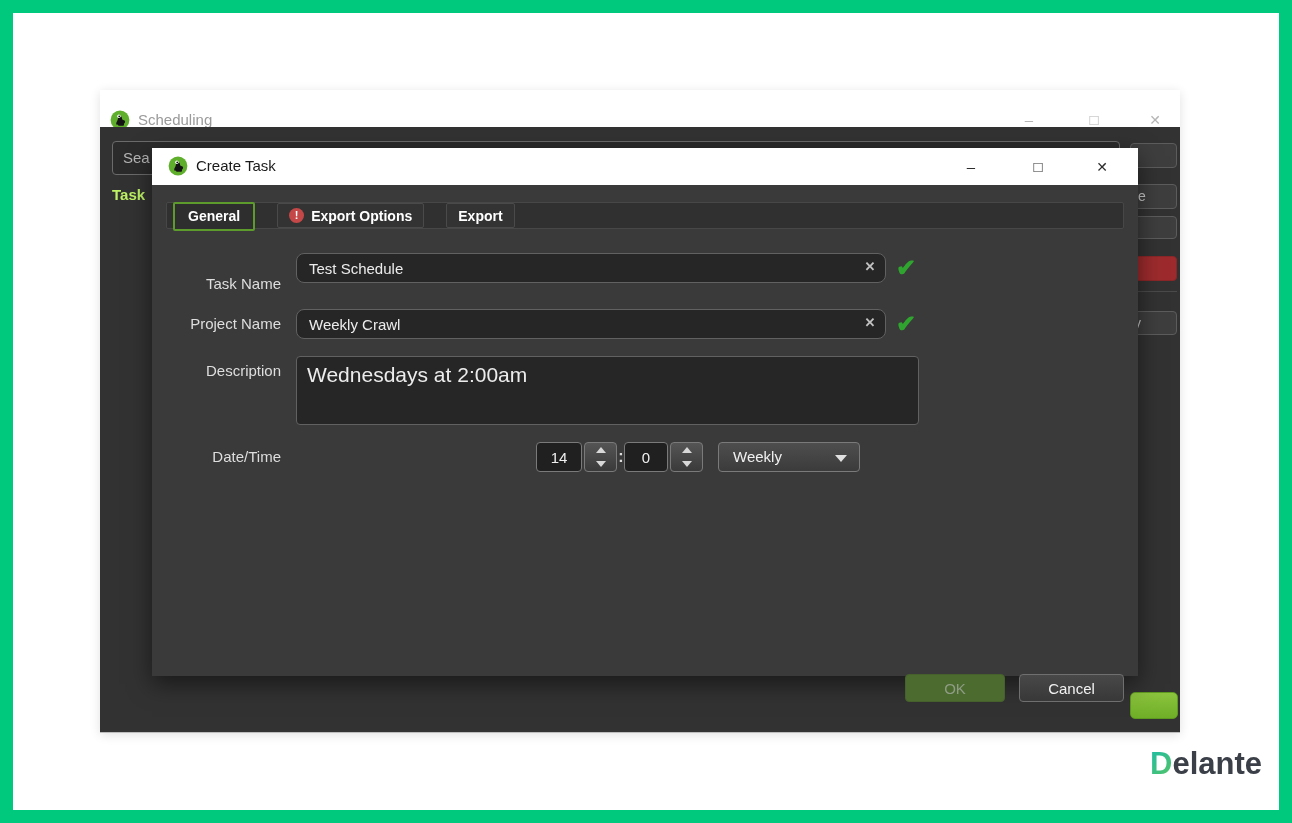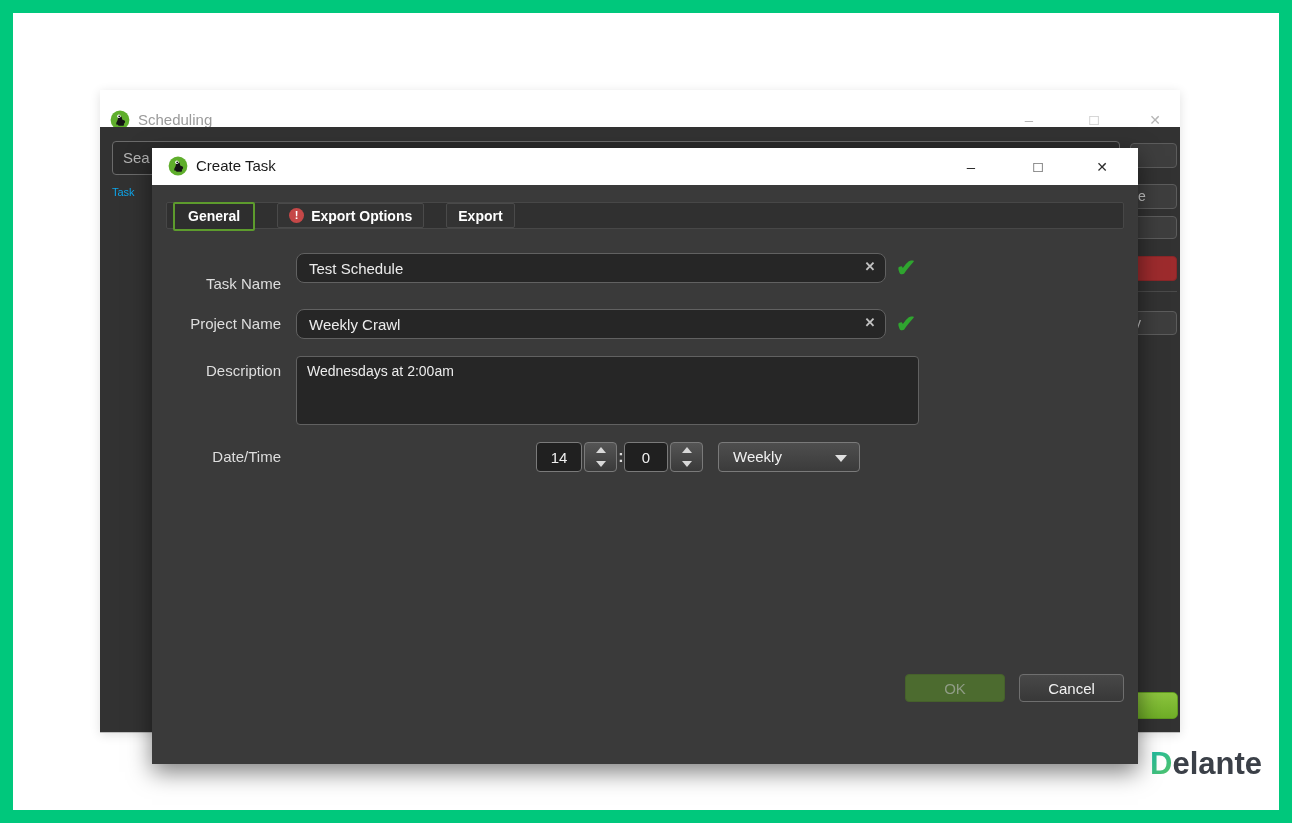--- a/index.html
+++ b/index.html
@@ -18,36 +18,36 @@
   .sched-titlebar .winctrl { color:#b5b5b5; }
   .ctrl-min { font-size:15px; }
   .ctrl-max { font-size:15px; }
   .ctrl-close { font-size:14px; }
   .sched-content { position:absolute; left:0; top:37px; right:0; bottom:0; background:#323232;
                    border-bottom:1px solid #bdbdbd; overflow:hidden; }
 
   .sched-search { position:absolute; left:12px; top:14px; width:1008px; height:34px; background:#2b2b2b;
                   border:1px solid #6b6b6b; border-radius:4px; color:#b5b5b5; font-size:15px;
                   padding-left:10px; line-height:32px; }
-  .sched-taskcol { position:absolute; left:12px; top:59px; font-size:11px; color:#0ea5e9; }
+  .sched-taskcol { position:absolute; left:12px; top:59px; font-size:15px; color:#bef264;font-weight:bold; }
 
   .side-stub { position:absolute; right:3px; width:47px; background:#3e3e3e; border:1px solid #5c5c5c;
                border-radius:4px; overflow:hidden; color:#c9c9c9; font-size:14px; }
   .side-stub span { position:absolute; left:3px; top:3px; }
   .stub1 { top:16px; height:25px; }
   .stub2 { top:57px; height:25px; }
   .stub3 { top:89px; height:23px; }
   .stub-red { top:129px; height:25px; background:#9d2b2d; border-color:#8a2628; }
   .side-sep { position:absolute; right:3px; width:47px; top:164px; height:1px; background:#4a4a4a; }
   .stub5 { top:184px; height:24px; }
   .stub-green { position:absolute; top:565px; right:2px; width:48px; height:27px; border-radius:5px;
                 background:linear-gradient(#8cc43e,#6fae27); border:1px solid #5f9a20; }
 
   
-  .dialog { position:absolute; left:152px; top:148px; width:986px; height:616px; z-index:10;
+  .dialog { position:absolute; left:152px; top:148px; width:986px; height:528px; z-index:10;
             box-shadow:0 8px 22px rgba(0,0,0,.5); }
   .dlg-titlebar { position:absolute; left:0; top:0; right:0; height:37px; background:#ffffff; }
   .dlg-titlebar .app-icon { position:absolute; left:16px; top:8px; width:20px; height:20px; }
   .dlg-title { position:absolute; left:44px; top:9px; font-size:15px; color:#1a1a1a; }
   .dlg-titlebar .winctrl { color:#2d2d2d; }
   .dlg-content { position:absolute; left:0; top:37px; right:0; bottom:0; background:#3a3a3a; }
 
   .tabstrip { position:absolute; left:14px; top:17px; width:958px; height:27px; background:#303030;
               border:1px solid #474747; border-radius:2px; display:flex; align-items:center; padding-left:6px; }
   .tab { height:25px; display:flex; align-items:center; background:#333333; border:1px solid #4a4a4a;
@@ -61,21 +61,21 @@
                 font-size:15px; line-height:30px; }
   .input-wrap { position:absolute; left:144px; width:590px; height:30px; }
   .txt-input { width:100%; height:100%; background:#262626; border:1px solid #616161; border-radius:8px;
                color:#ececec; font-size:15px; padding:0 30px 0 12px; font-family:"Liberation Sans",sans-serif; }
   .clear-btn { position:absolute; right:8px; top:6px; width:16px; height:16px; color:#c2c2c2;
                font-size:13px; font-weight:bold; text-align:center; line-height:16px; cursor:pointer; }
   .check { position:absolute; left:744px; width:26px; height:30px; color:#2fa52f; font-size:24px;
            font-weight:bold; line-height:30px; }
 
   .desc-area { position:absolute; left:144px; top:171px; width:623px; height:69px; background:#262626;
-               border:1px solid #616161; border-radius:4px; color:#ececec; font-size:14px;
+               border:1px solid #616161; border-radius:4px; color:#ececec; font-size:21px;
                padding:6px 10px; resize:none; overflow:hidden; font-family:"Liberation Sans",sans-serif; }
 
   .date-wrap { position:absolute; left:144px; top:257px; width:224px; height:30px; }
   .cal-btn { position:absolute; right:4px; top:3px; width:24px; height:23px; border:1px solid #787878;
              border-radius:3px; background:linear-gradient(#5a5a5a,#474747); display:flex;
              align-items:center; justify-content:center; cursor:pointer; }
 
   .spin-field { position:absolute; top:257px; height:30px; background:#202020; border:1px solid #7a7a7a;
                 border-radius:4px; color:#f0f0f0; font-size:15px; text-align:center;
                 font-family:"Liberation Sans",sans-serif; }

